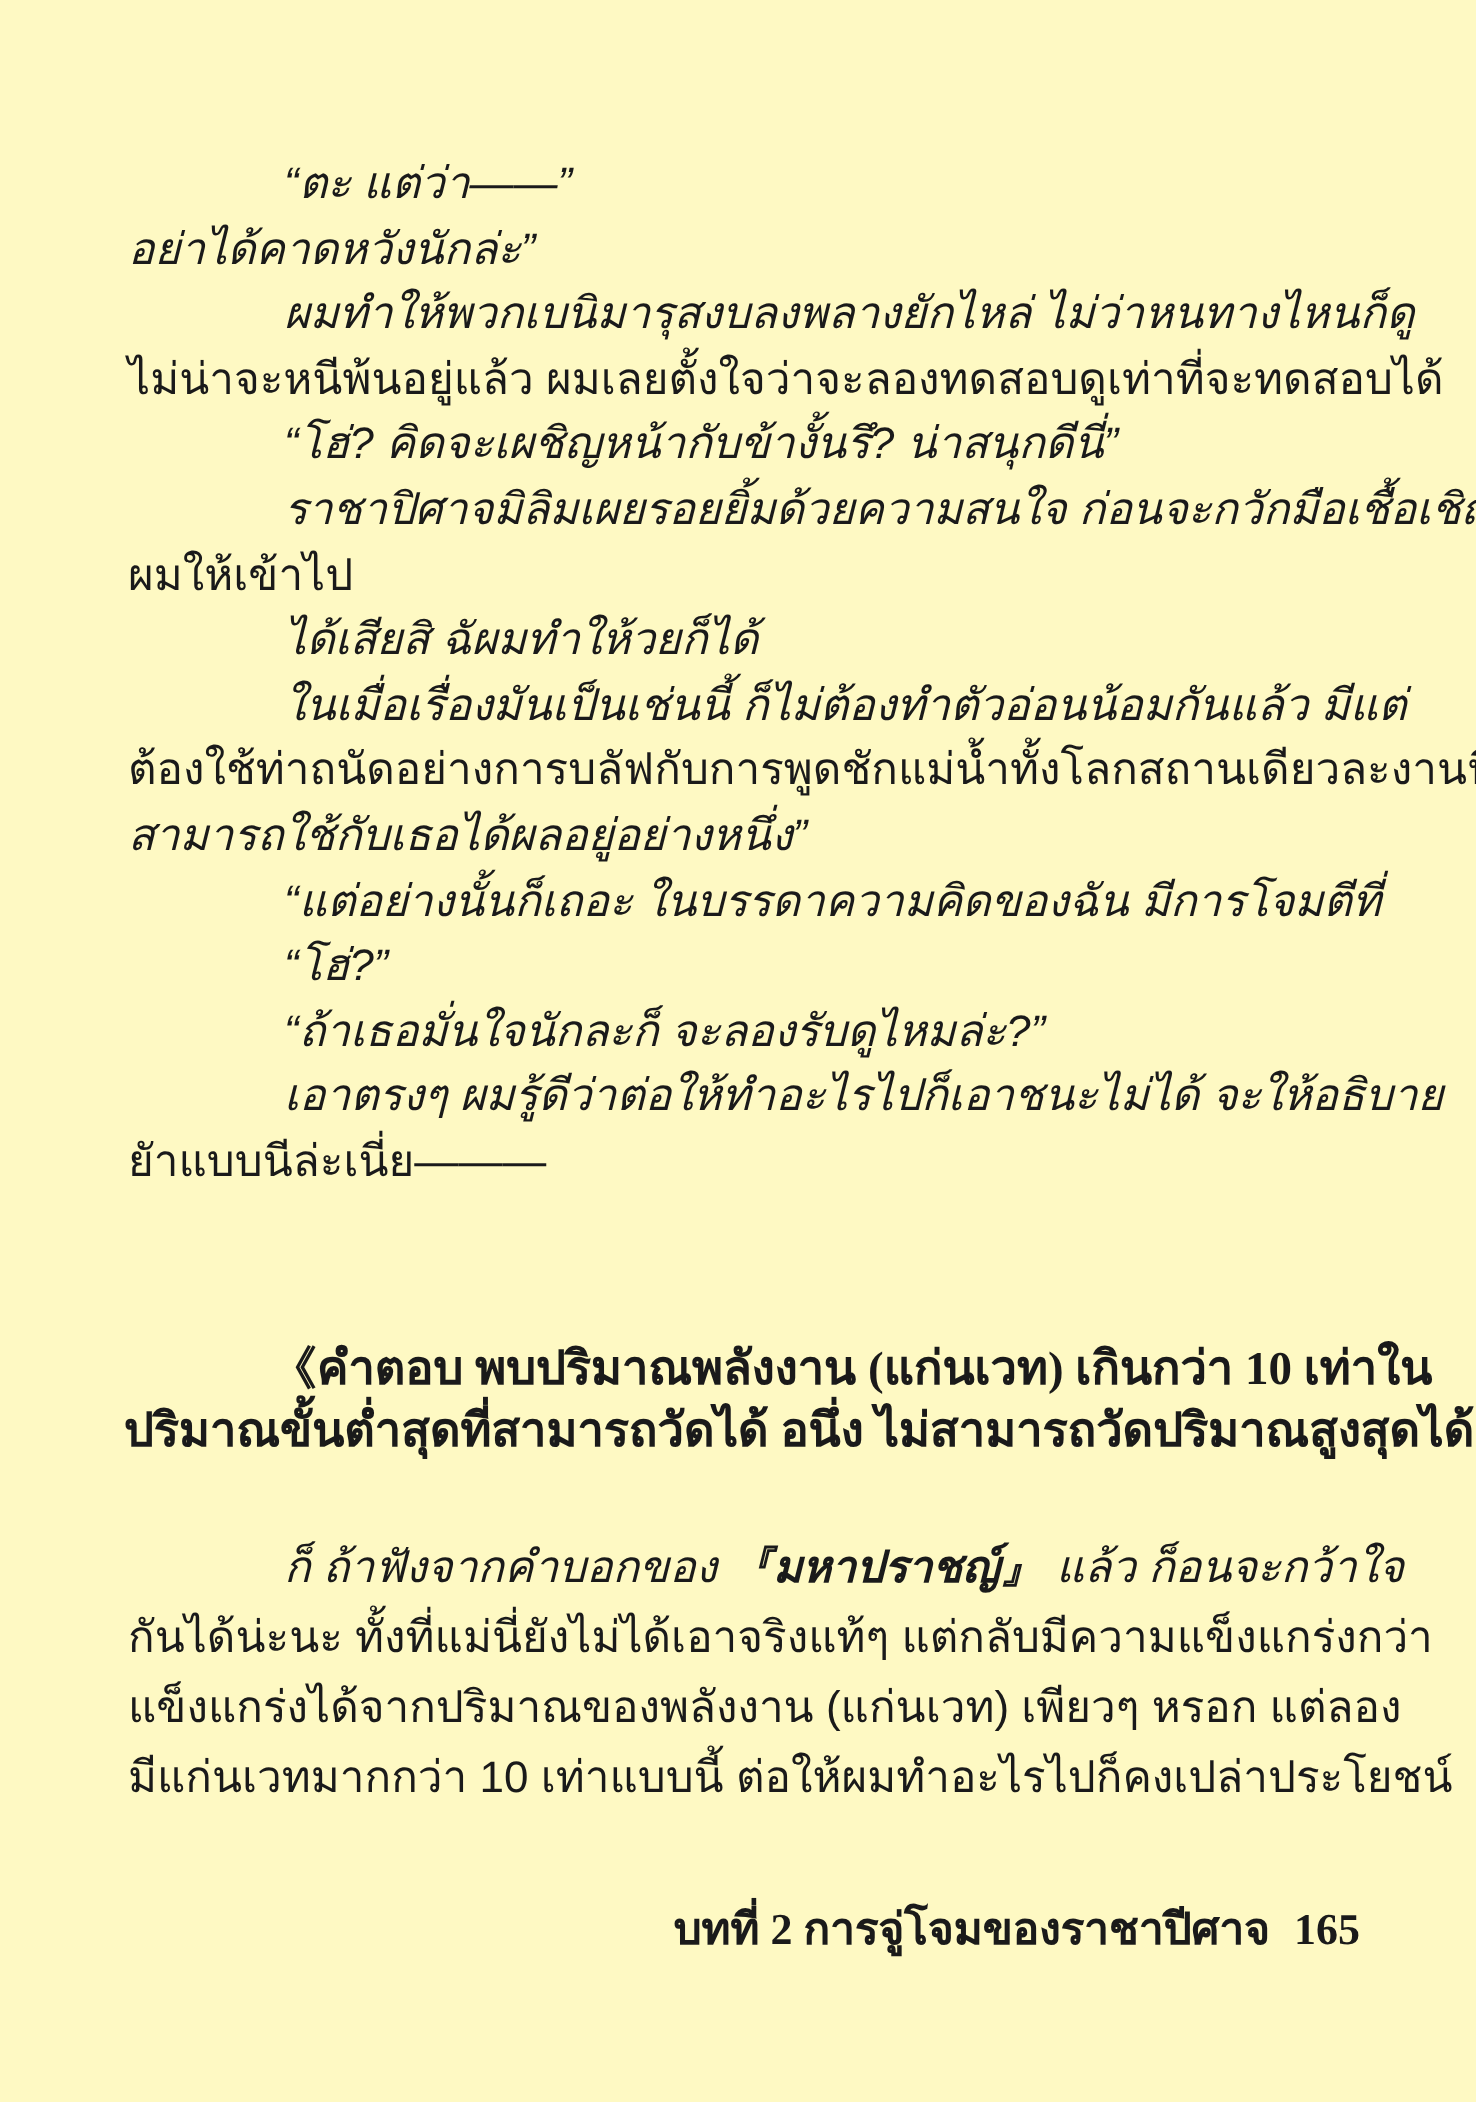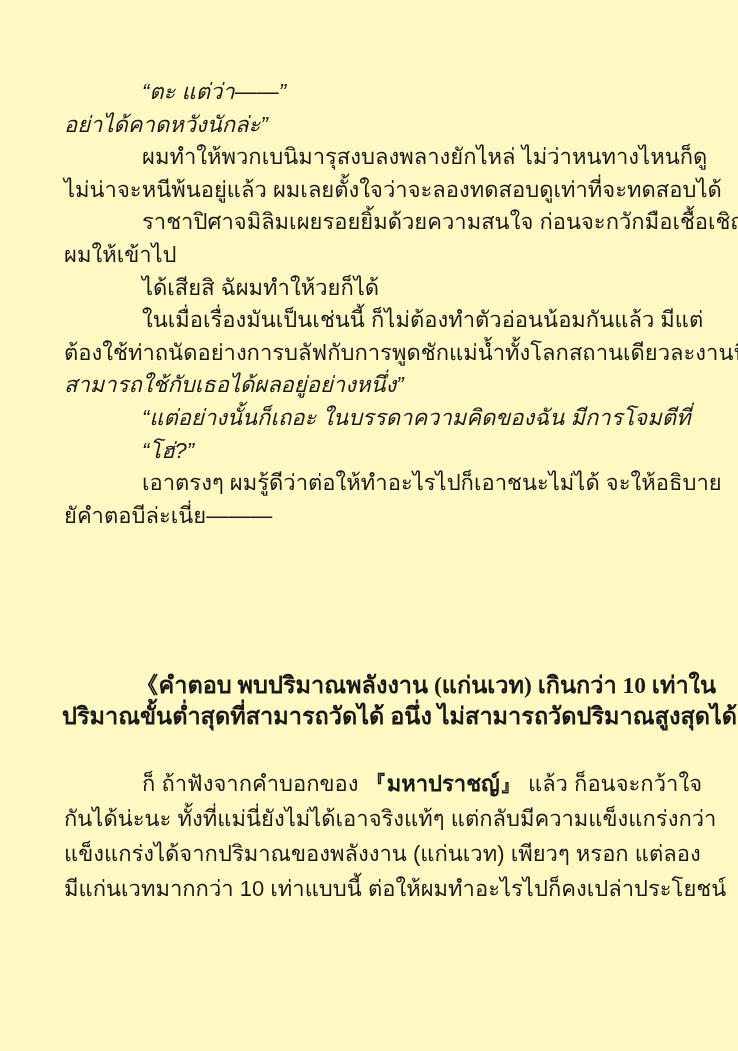--- a/index.html
+++ b/index.html
@@ -22,21 +22,21 @@
     top: 76px;
     width: 618px;
   }
   .line {
     margin: 0;
     font-size: 22px;
     line-height: 32.6px;
     white-space: nowrap;
     font-family: "Liberation Sans", "DejaVu Sans", sans-serif;
   }
-  .indent { text-indent: 78px; }
+  .indent { text-indent: 78px; font-style: italic; }
   .dialogue { font-style: italic; }
   .answer-block {
     position: absolute;
     left: 62px;
     top: 670px;
     width: 624px;
     font-weight: bold;
     font-family: "Liberation Serif", "DejaVu Serif", serif;
     text-align: center;
   }
@@ -73,38 +73,43 @@
 </head>
 <body>
 
 <div class="page">
 
   <div class="content">
     <p class="line dialogue indent">“ตะ แต่ว่า——”</p>
     <p class="line dialogue">อย่าได้คาดหวังนักล่ะ”</p>
     <p class="line indent">ผมทำให้พวกเบนิมารุสงบลงพลางยักไหล่ ไม่ว่าหนทางไหนก็ดู</p>
     <p class="line">ไม่น่าจะหนีพ้นอยู่แล้ว ผมเลยตั้งใจว่าจะลองทดสอบดูเท่าที่จะทดสอบได้</p>
+    <p class="line dialogue indent">“โฮ่? คิดจะเผชิญหน้ากับข้างั้นรึ? น่าสนุกดีนี่”</p>
     <p class="line indent">ราชาปิศาจมิลิมเผยรอยยิ้มด้วยความสนใจ ก่อนจะกวักมือเชื้อเชิญ</p>
     <p class="line">ผมให้เข้าไป</p>
     <p class="line indent">ได้เสียสิ ฉัผมทำให้วยก็ได้</p>
     <p class="line indent">ในเมื่อเรื่องมันเป็นเช่นนี้ ก็ไม่ต้องทำตัวอ่อนน้อมกันแล้ว มีแต่</p>
     <p class="line">ต้องใช้ท่าถนัดอย่างการบลัฟกับการพูดชักแม่น้ำทั้งโลกสถานเดียวละงานนี้</p>
     <p class="line dialogue">สามารถใช้กับเธอได้ผลอยู่อย่างหนึ่ง”</p>
     <p class="line dialogue indent">“แต่อย่างนั้นก็เถอะ ในบรรดาความคิดของฉัน มีการโจมตีที่</p>
     <p class="line dialogue indent">“โฮ่?”</p>
+    <p class="line dialogue indent">“ถ้าเธอมั่นใจนักละก็ จะลองรับดูไหมล่ะ?”</p>
     <p class="line indent">เอาตรงๆ ผมรู้ดีว่าต่อให้ทำอะไรไปก็เอาชนะไม่ได้ จะให้อธิบาย</p>
-    <p class="line">ยัคำตอบีล่ะเนี่ย———</p>
+    <p class="line">ยัาแบบนีล่ะเนี่ย———</p>
   </div>
 
   <div class="answer-block">
     <p class="ans-line ans-first">《คำตอบ พบปริมาณพลังงาน (แก่นเวท) เกินกว่า 10 เท่าใน</p>
     <p class="ans-line">ปริมาณขั้นต่ำสุดที่สามารถวัดได้ อนึ่ง ไม่สามารถวัดปริมาณสูงสุดได้》</p>
   </div>
 
   <div class="closing">
     <p class="line indent"><span>ก็ ถ้าฟังจากคำบอกของ </span><span class="bold-term">『มหาปราชญ์』</span><span> แล้ว ก็อนจะกว้าใจ</span></p>
     <p class="line">กันได้น่ะนะ ทั้งที่แม่นี่ยังไม่ได้เอาจริงแท้ๆ แต่กลับมีความแข็งแกร่งกว่า</p>
     <p class="line">แข็งแกร่งได้จากปริมาณของพลังงาน (แก่นเวท) เพียวๆ หรอก แต่ลอง</p>
     <p class="line">มีแก่นเวทมากกว่า 10 เท่าแบบนี้ ต่อให้ผมทำอะไรไปก็คงเปล่าประโยชน์</p>
   </div>
 
+  <div class="footer">
+    <span>บทที่ 2 การจู่โจมของราชาปีศาจ</span><span class="page-num">165</span>
+  </div>
 
 </div>
 
 </body></html>

